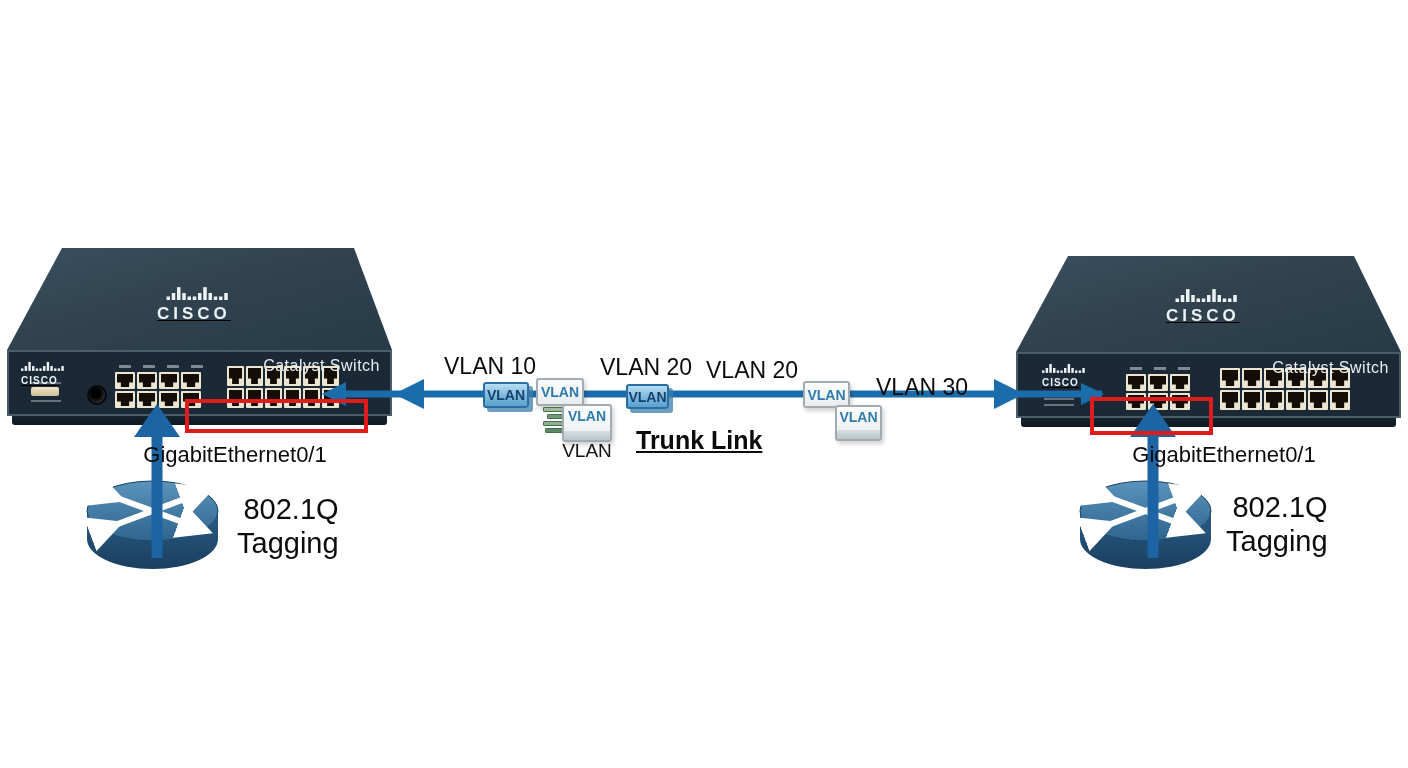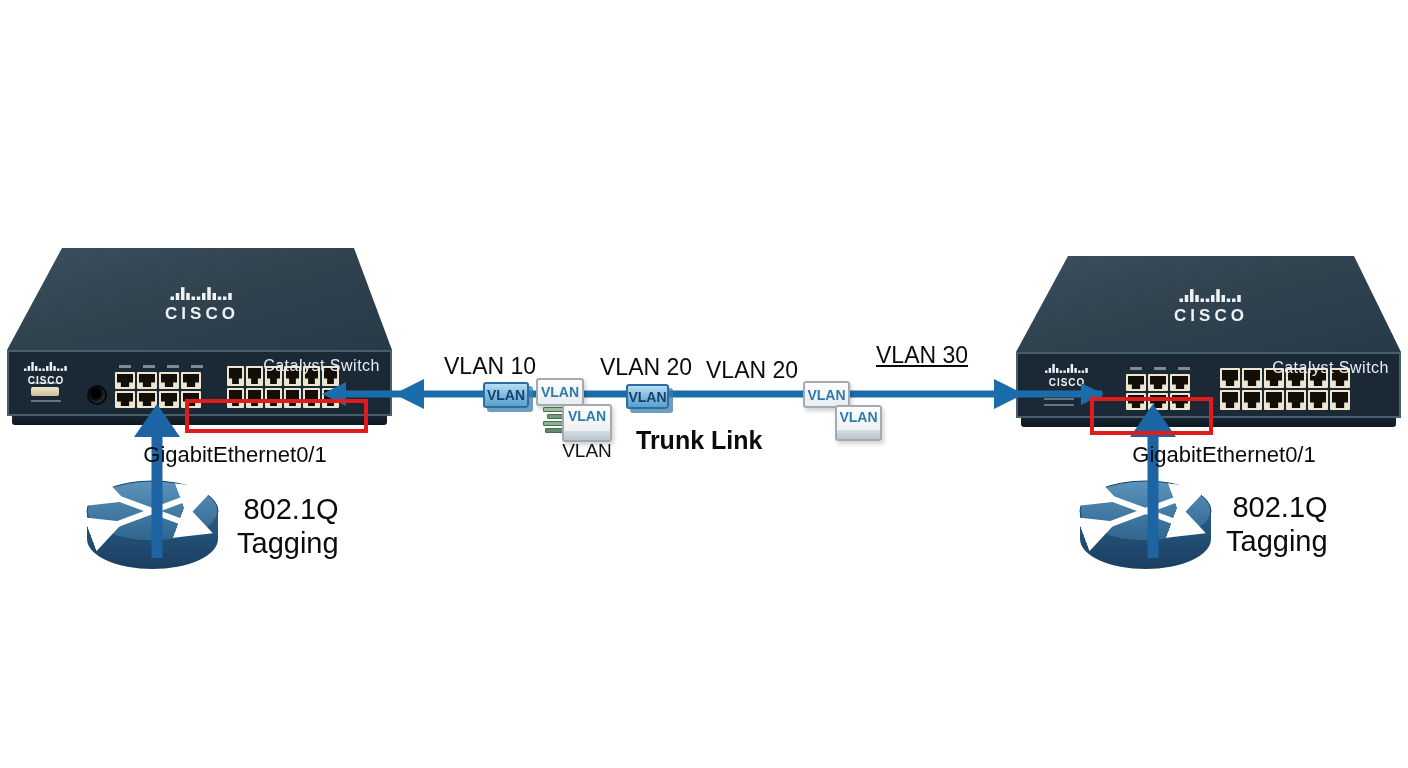--- a/index.html
+++ b/index.html
@@ -10,21 +10,21 @@
   
   .switch { position:absolute; width:385px; height:178px; z-index:1; }
   .sw-top { position:absolute; left:0; top:0; width:385px; height:102px;
             background:linear-gradient(165deg,#3b4f60 0%,#31434f 45%,#273a48 100%);
             clip-path:polygon(55px 0, 347px 0, 100% 100%, 0 100%); }
   .switch.right .sw-top { clip-path:polygon(52px 6px, 338px 6px, 100% 100%, 0 100%); }
   .sw-panel { position:absolute; left:0; top:102px; width:385px; height:66px;
               background:#1b2937; border:2px solid #4a5d6b; }
   .sw-lip { position:absolute; left:5px; top:168px; width:375px; height:9px;
             background:linear-gradient(180deg,#16242f,#0d1822); border-radius:0 0 3px 3px; }
-  .cisco-logo { position:absolute; text-align:center; }
+  .cisco-logo { position:absolute; text-align:left;text-decoration:underline; }
   .cisco-logo .brand { color:#edf2f5; font-weight:bold; }
   .cisco-logo.lg { left:150px; top:38px; width:90px; }
   .cisco-logo.lg .brand { font-size:17px; letter-spacing:4px; }
   .cisco-logo.sm { left:12px; top:5px; width:50px; }
   .switch.right .cisco-logo.sm { left:24px; }
   .cisco-logo.sm .brand { font-size:10px; letter-spacing:1px; }
   .usb-slot { position:absolute; left:22px; top:35px; width:28px; height:9px;
               background:linear-gradient(180deg,#efe6c6,#cdbf96); border-radius:2px; }
   .usb-mark { position:absolute; left:22px; width:30px; height:2px; background:rgba(255,255,255,.35); }
   .power-jack { position:absolute; left:78px; top:33px; width:20px; height:20px; border-radius:50%;
@@ -81,23 +81,23 @@
   .frames-icon .b1 { width:20px; background:#9dbb9d; }
   .frames-icon .b2 { width:17px; margin-left:4px; background:#6f9b78; }
   .frames-icon .b3 { width:20px; background:#8fb08f; }
   .frames-icon .b4 { width:18px; margin-left:2px; background:#5d8a68; }
 
   
   .seg-label { position:absolute; font-size:23px; color:#0b0b0b; white-space:nowrap; z-index:10; }
   .seg-0 { left:444px; top:353px; }
   .seg-1 { left:600px; top:354px; }
   .seg-2 { left:706px; top:357px; }
-  .seg-3 { left:876px; top:342px;text-decoration:underline; }
+  .seg-3 { left:876px; top:374px; }
   .trunk-title { position:absolute; left:636px; top:426px; font-size:25px; font-weight:bold;
-                 color:#0b0b0b; z-index:10; }
+                 color:#0b0b0b; z-index:10;text-decoration:underline; }
   .if-label { position:absolute; top:442px; width:228px; text-align:center; font-size:22px;
               color:#0b0b0b; z-index:10; }
   .if-label.left { left:121px; }
   .if-label.right { left:1110px; }
   .tagging-label { position:absolute; font-size:29px; line-height:34px; color:#0b0b0b; z-index:10;text-align:right; }
   .tagging-label.left { left:237px; top:492px; }
   .tagging-label.right { left:1226px; top:490px; }
 </style>
 </head>
 <body>

